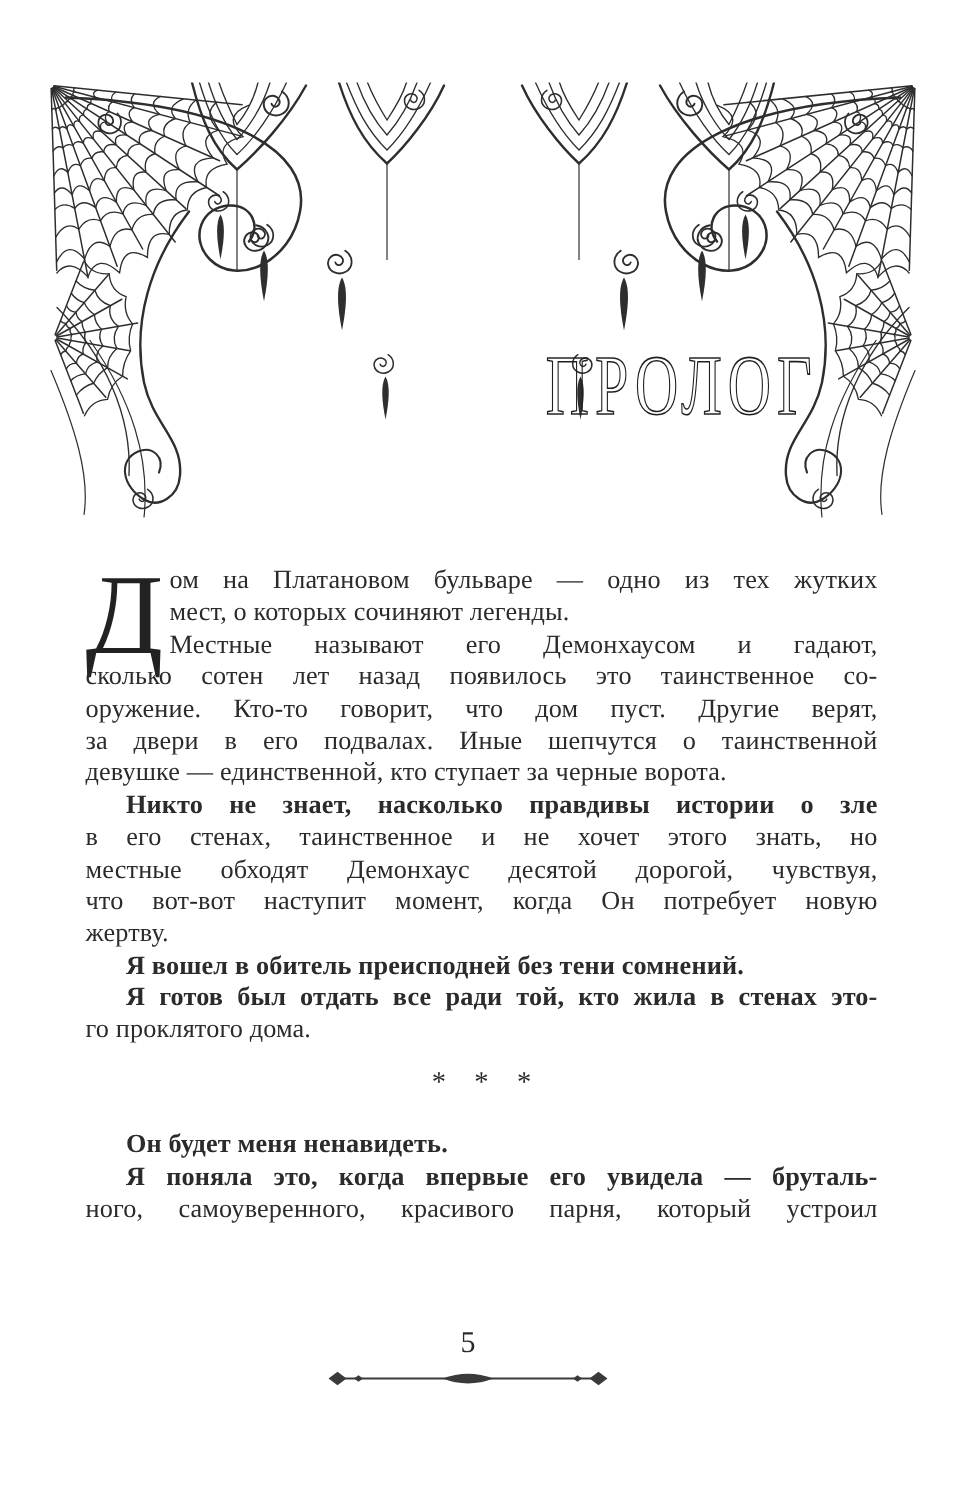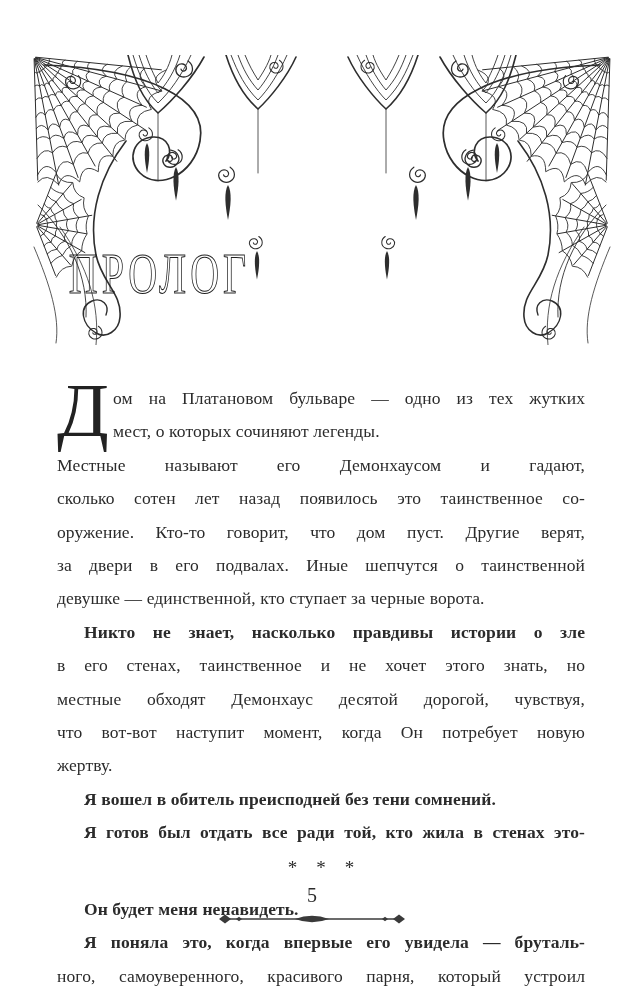--- a/index.html
+++ b/index.html
@@ -1,28 +1,28 @@
 <!DOCTYPE html>
 <html><head>
 <meta charset="utf-8">
 <style>
   html,body{margin:0;padding:0;background:#ffffff;}
   .page{position:relative;width:644px;height:1000px;background:#ffffff;overflow:hidden;
         font-family:"Liberation Serif","DejaVu Serif",serif;color:#2b2b2b;}
   .ornament{position:absolute;left:30px;top:55px;width:584px;height:290px;}
   .ornament svg{position:absolute;left:0;top:0;width:100%;height:100%;}
-  .title{position:absolute;left:0;right:30px;top:188px;text-align:left;
+  .title{position:absolute;left:0;right:30px;top:172px;text-align:right;
          font-size:57px;line-height:1.1;letter-spacing:0.10em;color:#404040;white-space:nowrap;}
   .title span{display:inline-block;transform:scaleX(0.70);transform-origin:center;}
   @supports (-webkit-text-stroke: 1px black){
     .title span{-webkit-text-fill-color:transparent;-webkit-text-stroke:1.05px #1f1f1f;}
   }
   .body-text{position:absolute;left:57px;top:376px;width:528px;
              font-size:17.5px;line-height:21.4px;letter-spacing:0.1px;}
-  .line{height:21.4px;overflow:visible;text-align:left;margin-top:12px;}
+  .line{height:21.4px;overflow:visible;text-align:left;}
   .line.j{text-align:justify;text-align-last:justify;}
   .line.indent{text-indent:27px;font-weight:bold;}
   .dropcap{float:left;width:48px;height:61px;margin:2px 8px 0 0;
            font-size:76px;line-height:64px;color:#222;overflow:visible;}
   .sep{height:21.4px;margin:14px 0 20px 0;text-align:center;word-spacing:14px;
        font-size:19px;color:#2b2b2b;}
   .footer-num{position:absolute;left:217px;top:884px;width:190px;text-align:center;
               font-size:20px;color:#2b2b2b;}
   .divider{position:absolute;left:217px;top:911px;width:190px;height:16px;}
 </style>
@@ -121,20 +121,21 @@
     <div class="line j">оружение. Кто-то говорит, что дом пуст. Другие верят,</div>
     <div class="line j">за двери в его подвалах. Иные шепчутся о таинственной</div>
     <div class="line">девушке — единственной, кто ступает за черные ворота.</div>
     <div class="line j indent">Никто не знает, насколько правдивы истории о зле</div>
     <div class="line j">в его стенах, таинственное и не хочет этого знать, но</div>
     <div class="line j">местные обходят Демонхаус десятой дорогой, чувствуя,</div>
     <div class="line j">что вот-вот наступит момент, когда Он потребует новую</div>
     <div class="line">жертву.</div>
     <div class="line indent">Я вошел в обитель преисподней без тени сомнений.</div>
     <div class="line j indent">Я готов был отдать все ради той, кто жила в стенах это-</div>
+    <div class="line">го проклятого дома.</div>
     <div class="sep">* * *</div>
     <div class="line indent">Он будет меня ненавидеть.</div>
     <div class="line j indent">Я поняла это, когда впервые его увидела — бруталь-</div>
     <div class="line j">ного, самоуверенного, красивого парня, который устроил</div>
   </div>
 
   <div class="footer-num">5</div>
 
   <svg class="divider" viewBox="0 0 190 16">
     <g stroke="#3a3a3a" fill="#3a3a3a">

